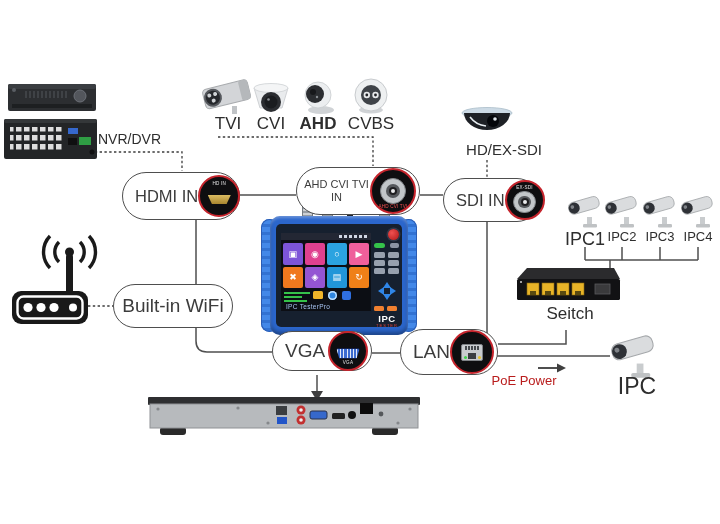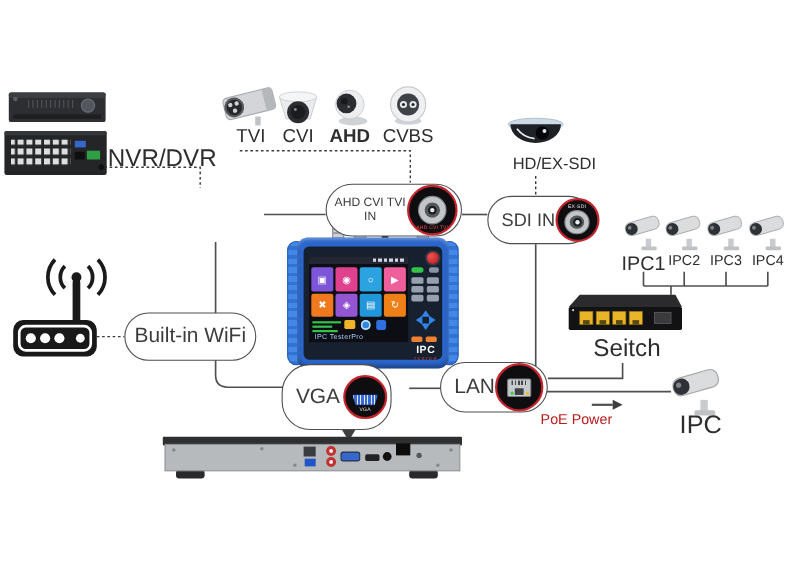--- a/index.html
+++ b/index.html
@@ -252,34 +252,41 @@
       <circle cx="301" cy="420" r="4.5" fill="#c23030"></circle>
         <circle cx="301" cy="420" r="1.8" fill="#eee"></circle>
       <rect x="310" y="411" width="17" height="8" rx="2" fill="#3668cc" stroke="#28304a"></rect>
       <rect x="332" y="413" width="13" height="6" rx="1.5" fill="#222"></rect>
       <circle cx="352" cy="415" r="4" fill="#111"></circle>
       <rect x="360" y="403" width="13" height="11" fill="#0c0c0c"></rect>
       <circle cx="381" cy="414" r="2.4" fill="#55585b"></circle>
     </g>
   </svg>
 
-  <div class="lbl" style="left:98px;top:131px;font-size:22px;">NVR/DVR</div>
+  <div class="lbl" style="left:98px;top:131px;font-size:14px;">NVR/DVR</div>
   <div class="lbl ctr" style="left:228px;top:114px;font-size:17px;">TVI</div>
   <div class="lbl ctr" style="left:271px;top:114px;font-size:17px;">CVI</div>
   <div class="lbl ctr" style="left:318px;top:114px;font-size:17px;font-weight:bold;">AHD</div>
   <div class="lbl ctr" style="left:371px;top:114px;font-size:17px;">CVBS</div>
   <div class="lbl ctr" style="left:504px;top:141px;font-size:15px;">HD/EX-SDI</div>
   <div class="lbl ctr" style="left:585px;top:229px;font-size:18px;">IPC1</div>
   <div class="lbl ctr" style="left:622px;top:229px;font-size:13px;">IPC2</div>
   <div class="lbl ctr" style="left:660px;top:229px;font-size:13px;">IPC3</div>
   <div class="lbl ctr" style="left:698px;top:229px;font-size:13px;">IPC4</div>
-  <div class="lbl ctr" style="left:570px;top:304px;font-size:22px;">Seitch</div>
+  <div class="lbl ctr" style="left:570px;top:304px;font-size:17px;">Seitch</div>
   <div class="lbl ctr" style="left:524px;top:373px;font-size:13px;color:#b91c1c;">PoE Power</div>
   <div class="lbl ctr" style="left:637px;top:373px;font-size:23px;font-weight:500;">IPC</div>
 
+  <div class="pill" style="left:122px;top:172px;width:118px;height:48px;">
+    <span class="pill-label">HDMI IN</span>
+    <span class="port" style="width:42px;height:42px;">
+      <span class="micro" style="top:4px;">HD IN</span>
+      <span class="hdmi-plug"></span>
+    </span>
+  </div>
 
   <div class="pill" style="left:296px;top:167px;width:124px;height:48px;padding-left:6px;">
     <span class="pill-label sm">
       <span style="display:block;">AHD CVI TVI</span>
       <span style="display:block;">IN</span>
     </span>
     <span class="port" style="width:46px;height:46px;">
       <span class="bnc-outer">
           <span class="bnc-mid">
             <span class="bnc-pin"></span>
@@ -298,21 +305,21 @@
             <span class="bnc-pin"></span>
           </span>
         </span>
     </span>
   </div>
 
   <div class="pill center" style="left:113px;top:284px;width:120px;height:44px;text-align:center;">
     <span class="pill-label big">Built-in WiFi</span>
   </div>
 
-  <div class="pill" style="left:256px;top:331px;width:100px;height:60px;">
+  <div class="pill" style="left:272px;top:331px;width:100px;height:40px;">
     <span class="pill-label big">VGA</span>
     <span class="port" style="width:40px;height:40px;">
       <span class="vga-plug"></span>
       <span class="micro" style="bottom:4px;">VGA</span>
     </span>
   </div>
 
   <div class="pill" style="left:400px;top:329px;width:98px;height:46px;text-align:right;">
     <span class="pill-label big">LAN</span>
     <span class="port" style="width:44px;height:44px;">

